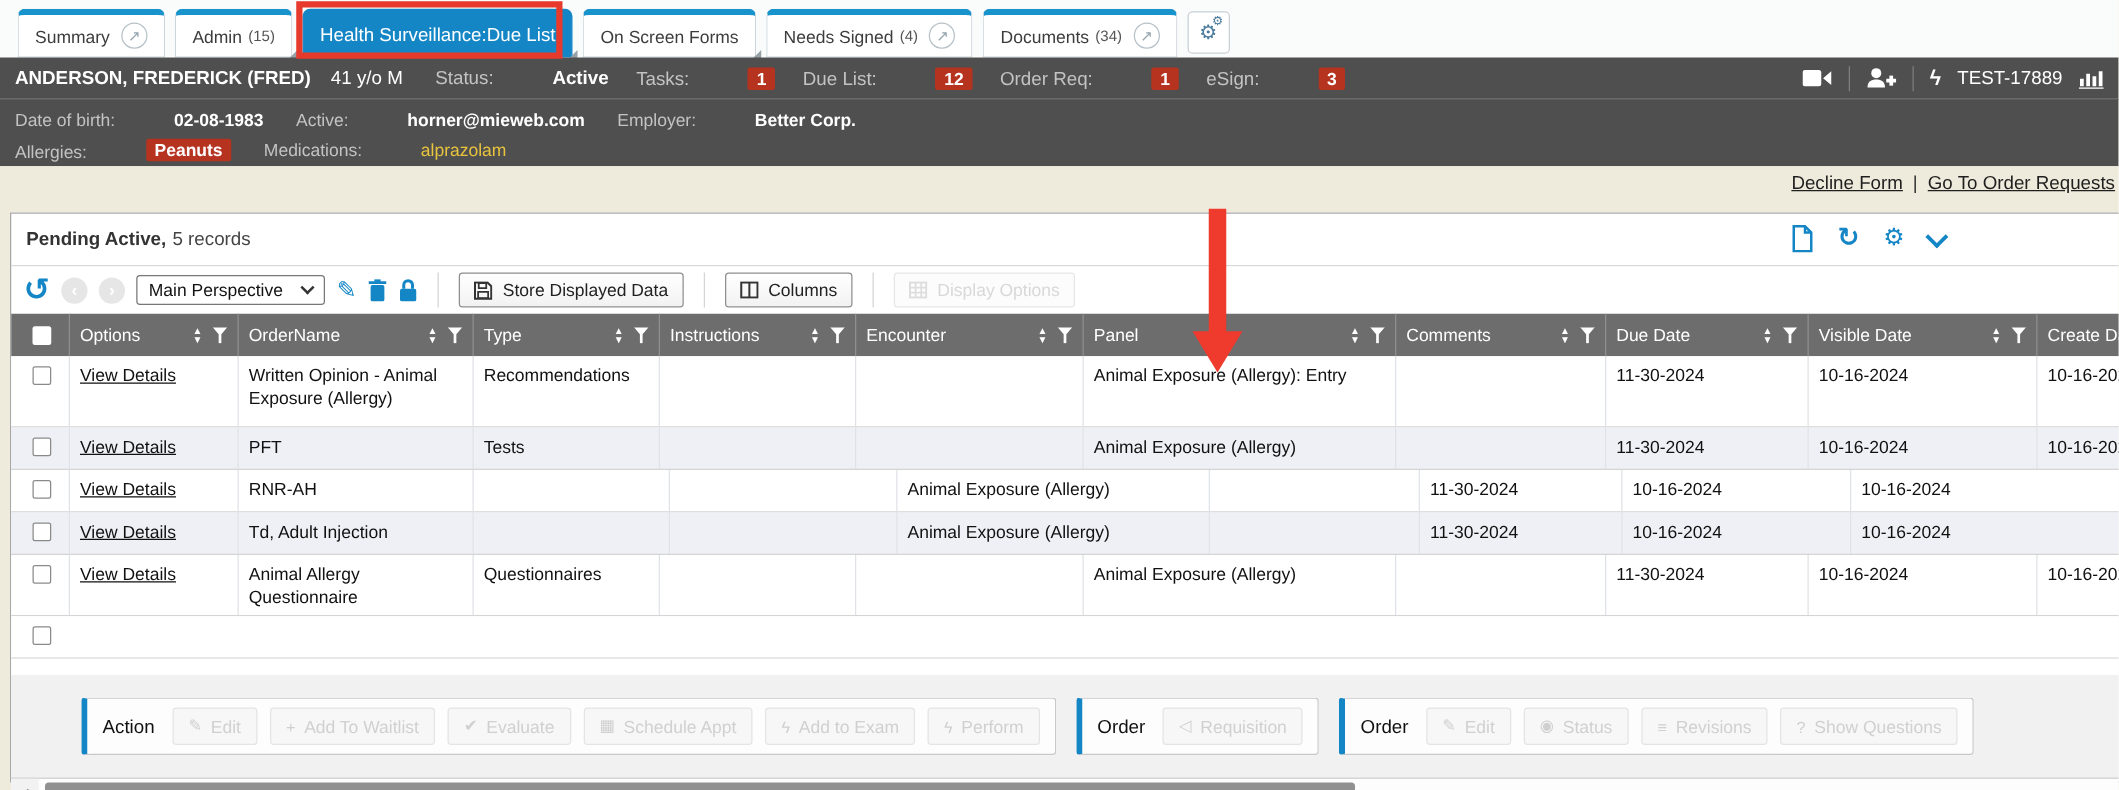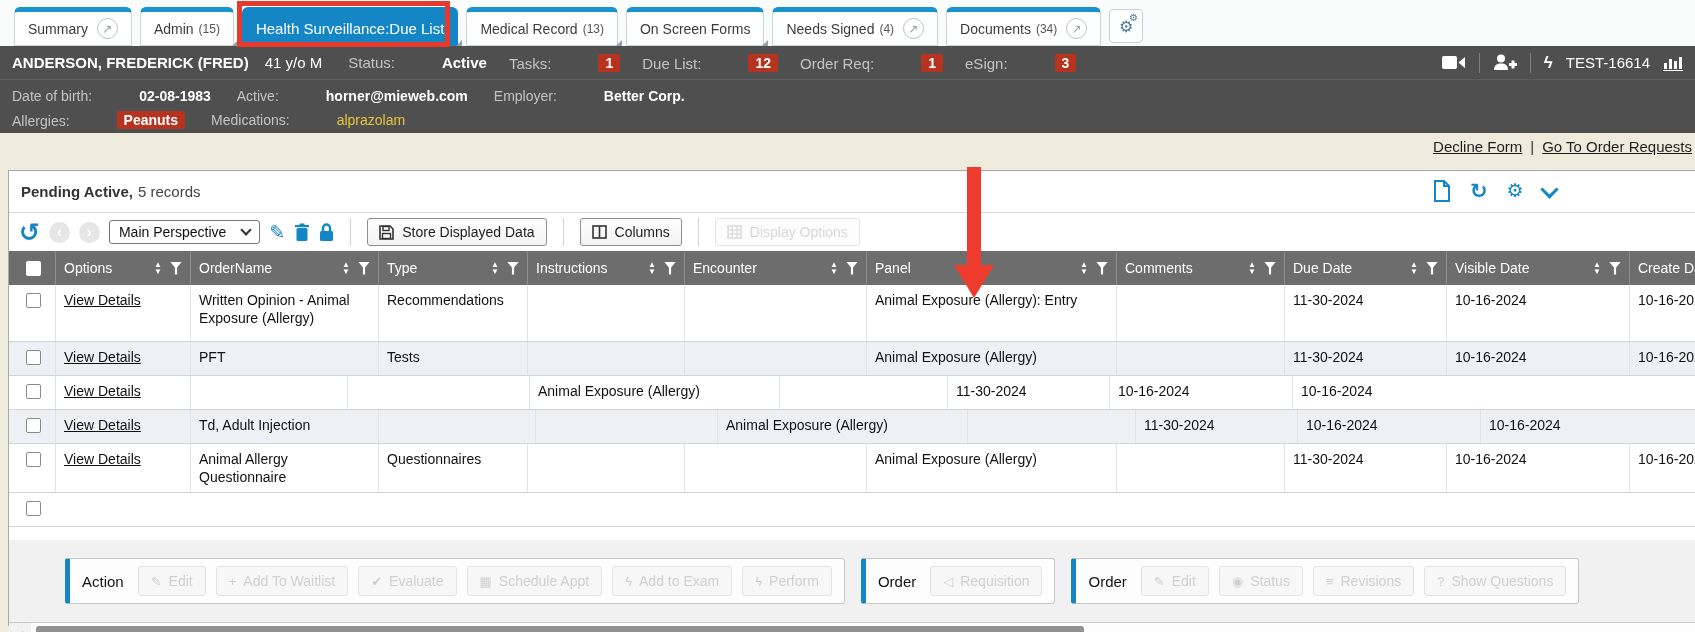--- a/index.html
+++ b/index.html
@@ -142,25 +142,20 @@
       <span>Summary</span>
       <span class="popout">↗</span>
     </div>
     <div class="tab">
       <span>Admin</span>
       <span class="cnt">(15)</span>
       <span class="fold"></span>
     </div>
     <div class="tab active">
       <span>Health Surveillance:Due List</span>
-      <span class="fold"></span>
-    </div>
-    <div class="tab">
-      <span>Medical Record</span>
-      <span class="cnt">(13)</span>
       <span class="fold"></span>
     </div>
     <div class="tab">
       <span>On Screen Forms</span>
       <span class="fold"></span>
     </div>
     <div class="tab">
       <span>Needs Signed</span>
       <span class="cnt">(4)</span>
       <span class="popout">↗</span>
@@ -206,21 +201,21 @@
       </svg>
       <span class="vdiv"></span>
       <svg class="svgicon" width="24" height="17" viewBox="0 0 24 17">
         <circle cx="8" cy="4.5" r="4" fill="#fff"></circle>
         <path d="M1 16 C1 11 4 9.5 8 9.5 C12 9.5 15 11 15 16 Z" fill="#fff"></path>
         <rect x="16" y="9" width="8" height="3" fill="#fff"></rect>
         <rect x="18.5" y="6.5" width="3" height="8" fill="#fff"></rect>
       </svg>
       <span class="vdiv"></span>
       <span class="bolt">ϟ</span>
-      <span class="testid">TEST-16614</span>
+      <span class="testid">TEST-17889</span>
       <svg class="svgicon" width="20" height="16" viewBox="0 0 20 16">
         <rect x="1" y="8" width="3" height="6" fill="#fff"></rect>
         <rect x="6" y="4" width="3" height="10" fill="#fff"></rect>
         <rect x="11" y="6" width="3" height="8" fill="#fff"></rect>
         <rect x="16" y="2" width="3" height="12" fill="#fff"></rect>
         <rect x="0" y="15" width="20" height="1.5" fill="#fff"></rect>
       </svg>
     </span>
   </div>
 
@@ -446,20 +441,21 @@
         <div class="bc c6">Animal Exposure (Allergy)</div>
         <div class="bc c7"></div>
         <div class="bc c8">11-30-2024</div>
         <div class="bc c9">10-16-2024</div>
         <div class="bc c10">10-16-2024</div>
       </div>
 
       <div class="row rstd">
         <div class="bc c0"><input type="checkbox" class="cbx" style=""></div>
         <div class="bc c1"><span class="vd">View Details</span></div>
+        <div class="bc c2">RNR-AH</div>
         <div class="bc c4"></div>
         <div class="bc c5"></div>
         <div class="bc c6">Animal Exposure (Allergy)</div>
         <div class="bc c7"></div>
         <div class="bc c8">11-30-2024</div>
         <div class="bc c9">10-16-2024</div>
         <div class="bc c10">10-16-2024</div>
       </div>
 
       <div class="row rstd alt">

